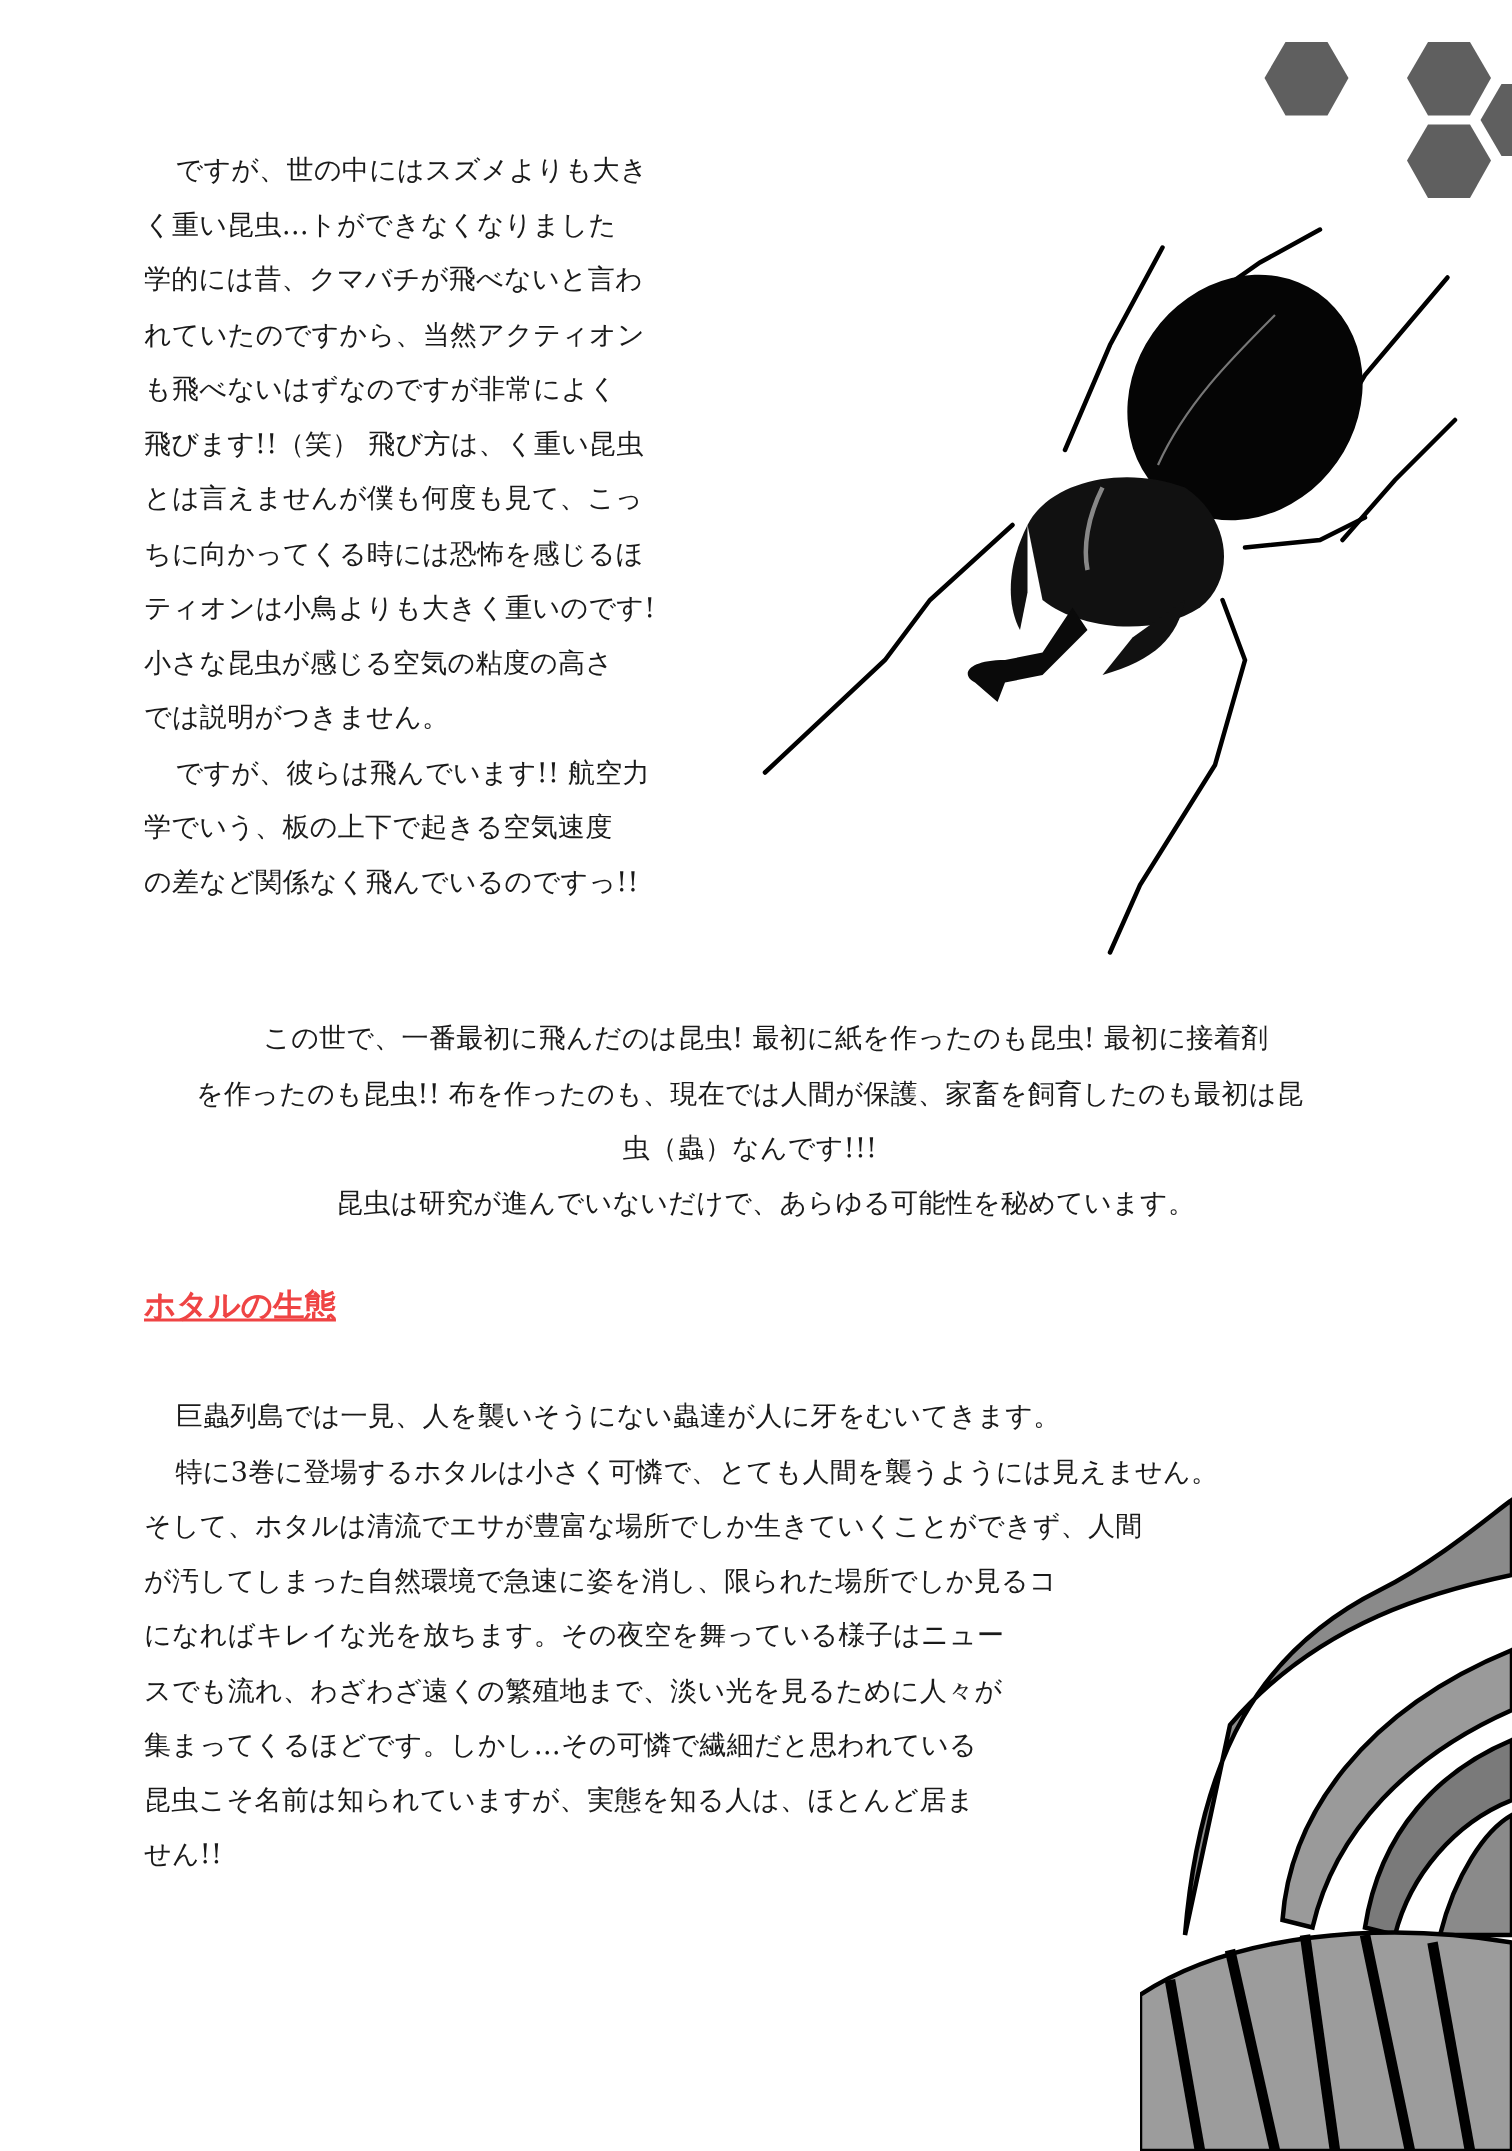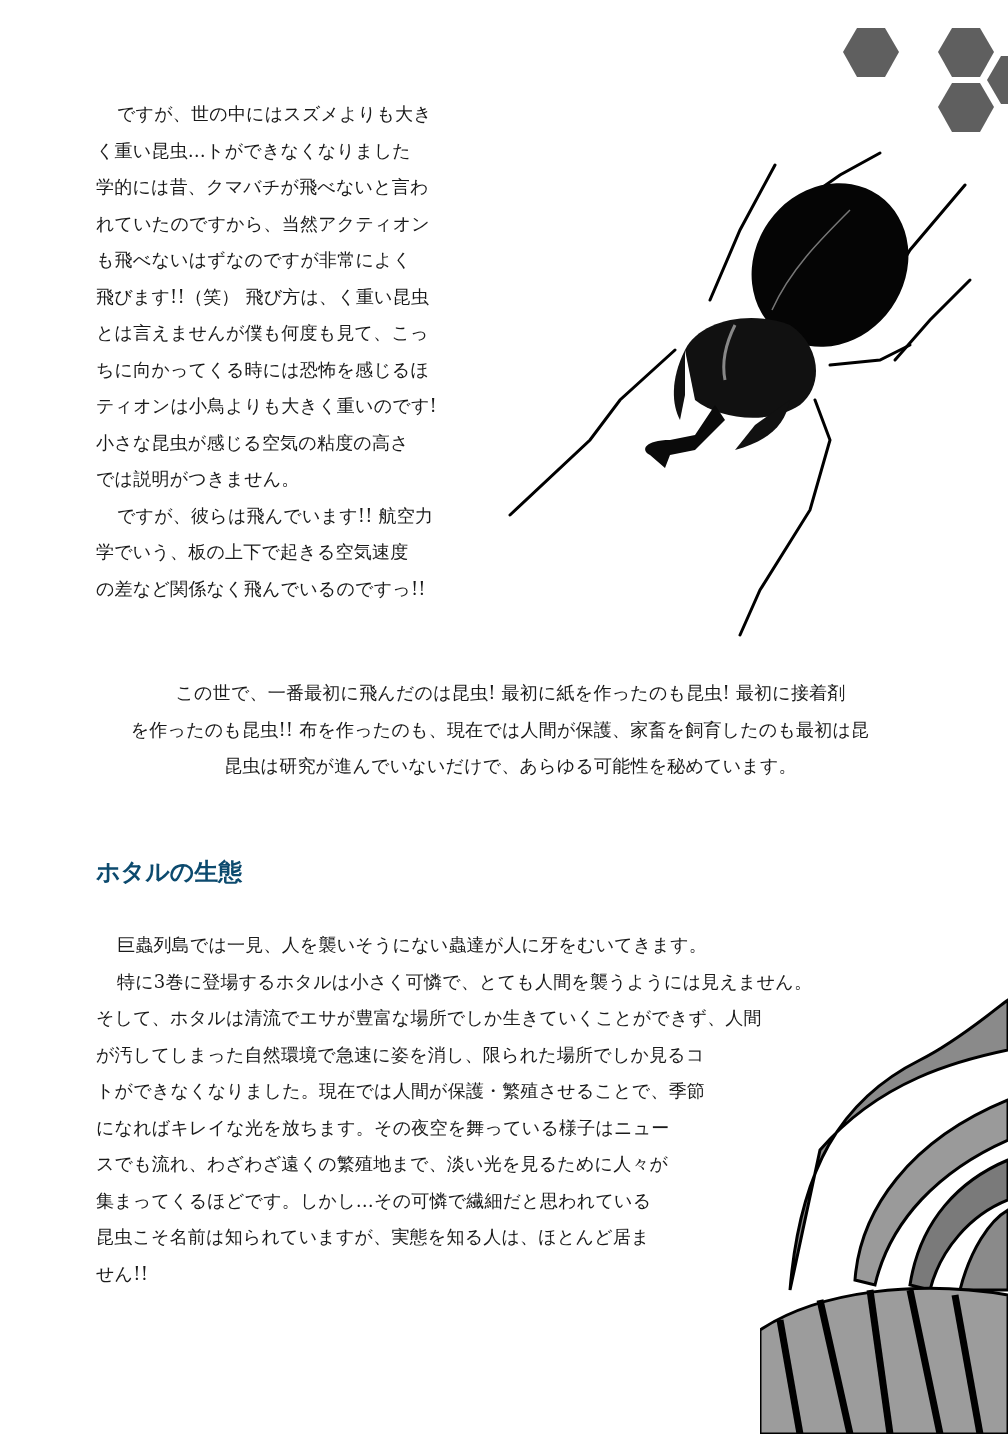--- a/index.html
+++ b/index.html
@@ -7,21 +7,21 @@
          font-family: "DejaVu Serif", "Liberation Serif", serif; color: #1a1a1a; }
   .hexes { position: absolute; left: 830px; top: 0; width: 178px; height: 150px; }
   .beetle { position: absolute; left: 500px; top: 150px; width: 490px; height: 500px; }
   .plant { position: absolute; left: 760px; top: 990px; width: 248px; height: 444px; }
   .col-narrow { position: absolute; left: 96px; top: 96px; width: 400px; }
   .line { font-size: 18px; line-height: 36.5px; white-space: nowrap; letter-spacing: 0.2px; }
   .indent { padding-left: 21px; }
   .col-wide { position: absolute; left: 85px; top: 675px; width: 830px; text-align: center; }
   .section-title { position: absolute; left: 96px; top: 856px;
                    font-family: "DejaVu Sans", "Liberation Sans", sans-serif;
-                   font-weight: bold; font-size: 24px; color: #0c4a6e; }
+                   font-weight: bold; font-size: 21px; color: #ef4444; text-decoration: underline; }
   .col-sec { position: absolute; left: 96px; top: 927px; width: 700px; }
 </style>
 </head>
 <body>
 
 <svg class="hexes" viewBox="0 0 178 150">
   <polygon points="13,52 27,28 55,28 69,52 55,77 27,77" fill="#5f5f5f"></polygon>
   <polygon points="108,52 122,28 150,28 164,52 150,77 122,77" fill="#5f5f5f"></polygon>
   <polygon points="108,107 122,83 150,83 164,107 150,132 122,132" fill="#5f5f5f"></polygon>
   <polygon points="157,80 171,56 199,56 213,80 199,104 171,104" fill="#5f5f5f"></polygon>
@@ -76,29 +76,29 @@
   <div class="line">小さな昆虫が感じる空気の粘度の高さ</div>
   <div class="line">では説明がつきません。</div>
   <div class="line indent">ですが、彼らは飛んでいます!! 航空力</div>
   <div class="line">学でいう、板の上下で起きる空気速度</div>
   <div class="line">の差など関係なく飛んでいるのですっ!!</div>
 </div>
 
 <div class="col-wide">
   <div class="line indent">この世で、一番最初に飛んだのは昆虫! 最初に紙を作ったのも昆虫! 最初に接着剤</div>
   <div class="line">を作ったのも昆虫!! 布を作ったのも、現在では人間が保護、家畜を飼育したのも最初は昆</div>
+  <div class="line">虫（蟲）なんです!!!</div>
   <div class="line indent">昆虫は研究が進んでいないだけで、あらゆる可能性を秘めています。</div>
 </div>
 
 <div class="section-title">ホタルの生態</div>
 
 <div class="col-sec">
   <div class="line indent">巨蟲列島では一見、人を襲いそうにない蟲達が人に牙をむいてきます。</div>
   <div class="line indent">特に3巻に登場するホタルは小さく可憐で、とても人間を襲うようには見えません。</div>
   <div class="line">そして、ホタルは清流でエサが豊富な場所でしか生きていくことができず、人間</div>
   <div class="line">が汚してしまった自然環境で急速に姿を消し、限られた場所でしか見るコ</div>
-  <div class="line">トができなくなりました。現在では人間が保護・繁殖させることで、季節</div>
   <div class="line">になればキレイな光を放ちます。その夜空を舞っている様子はニュー</div>
   <div class="line">スでも流れ、わざわざ遠くの繁殖地まで、淡い光を見るために人々が</div>
   <div class="line">集まってくるほどです。しかし…その可憐で繊細だと思われている</div>
   <div class="line">昆虫こそ名前は知られていますが、実態を知る人は、ほとんど居ま</div>
   <div class="line">せん!!</div>
 </div>
 
 </body></html>

